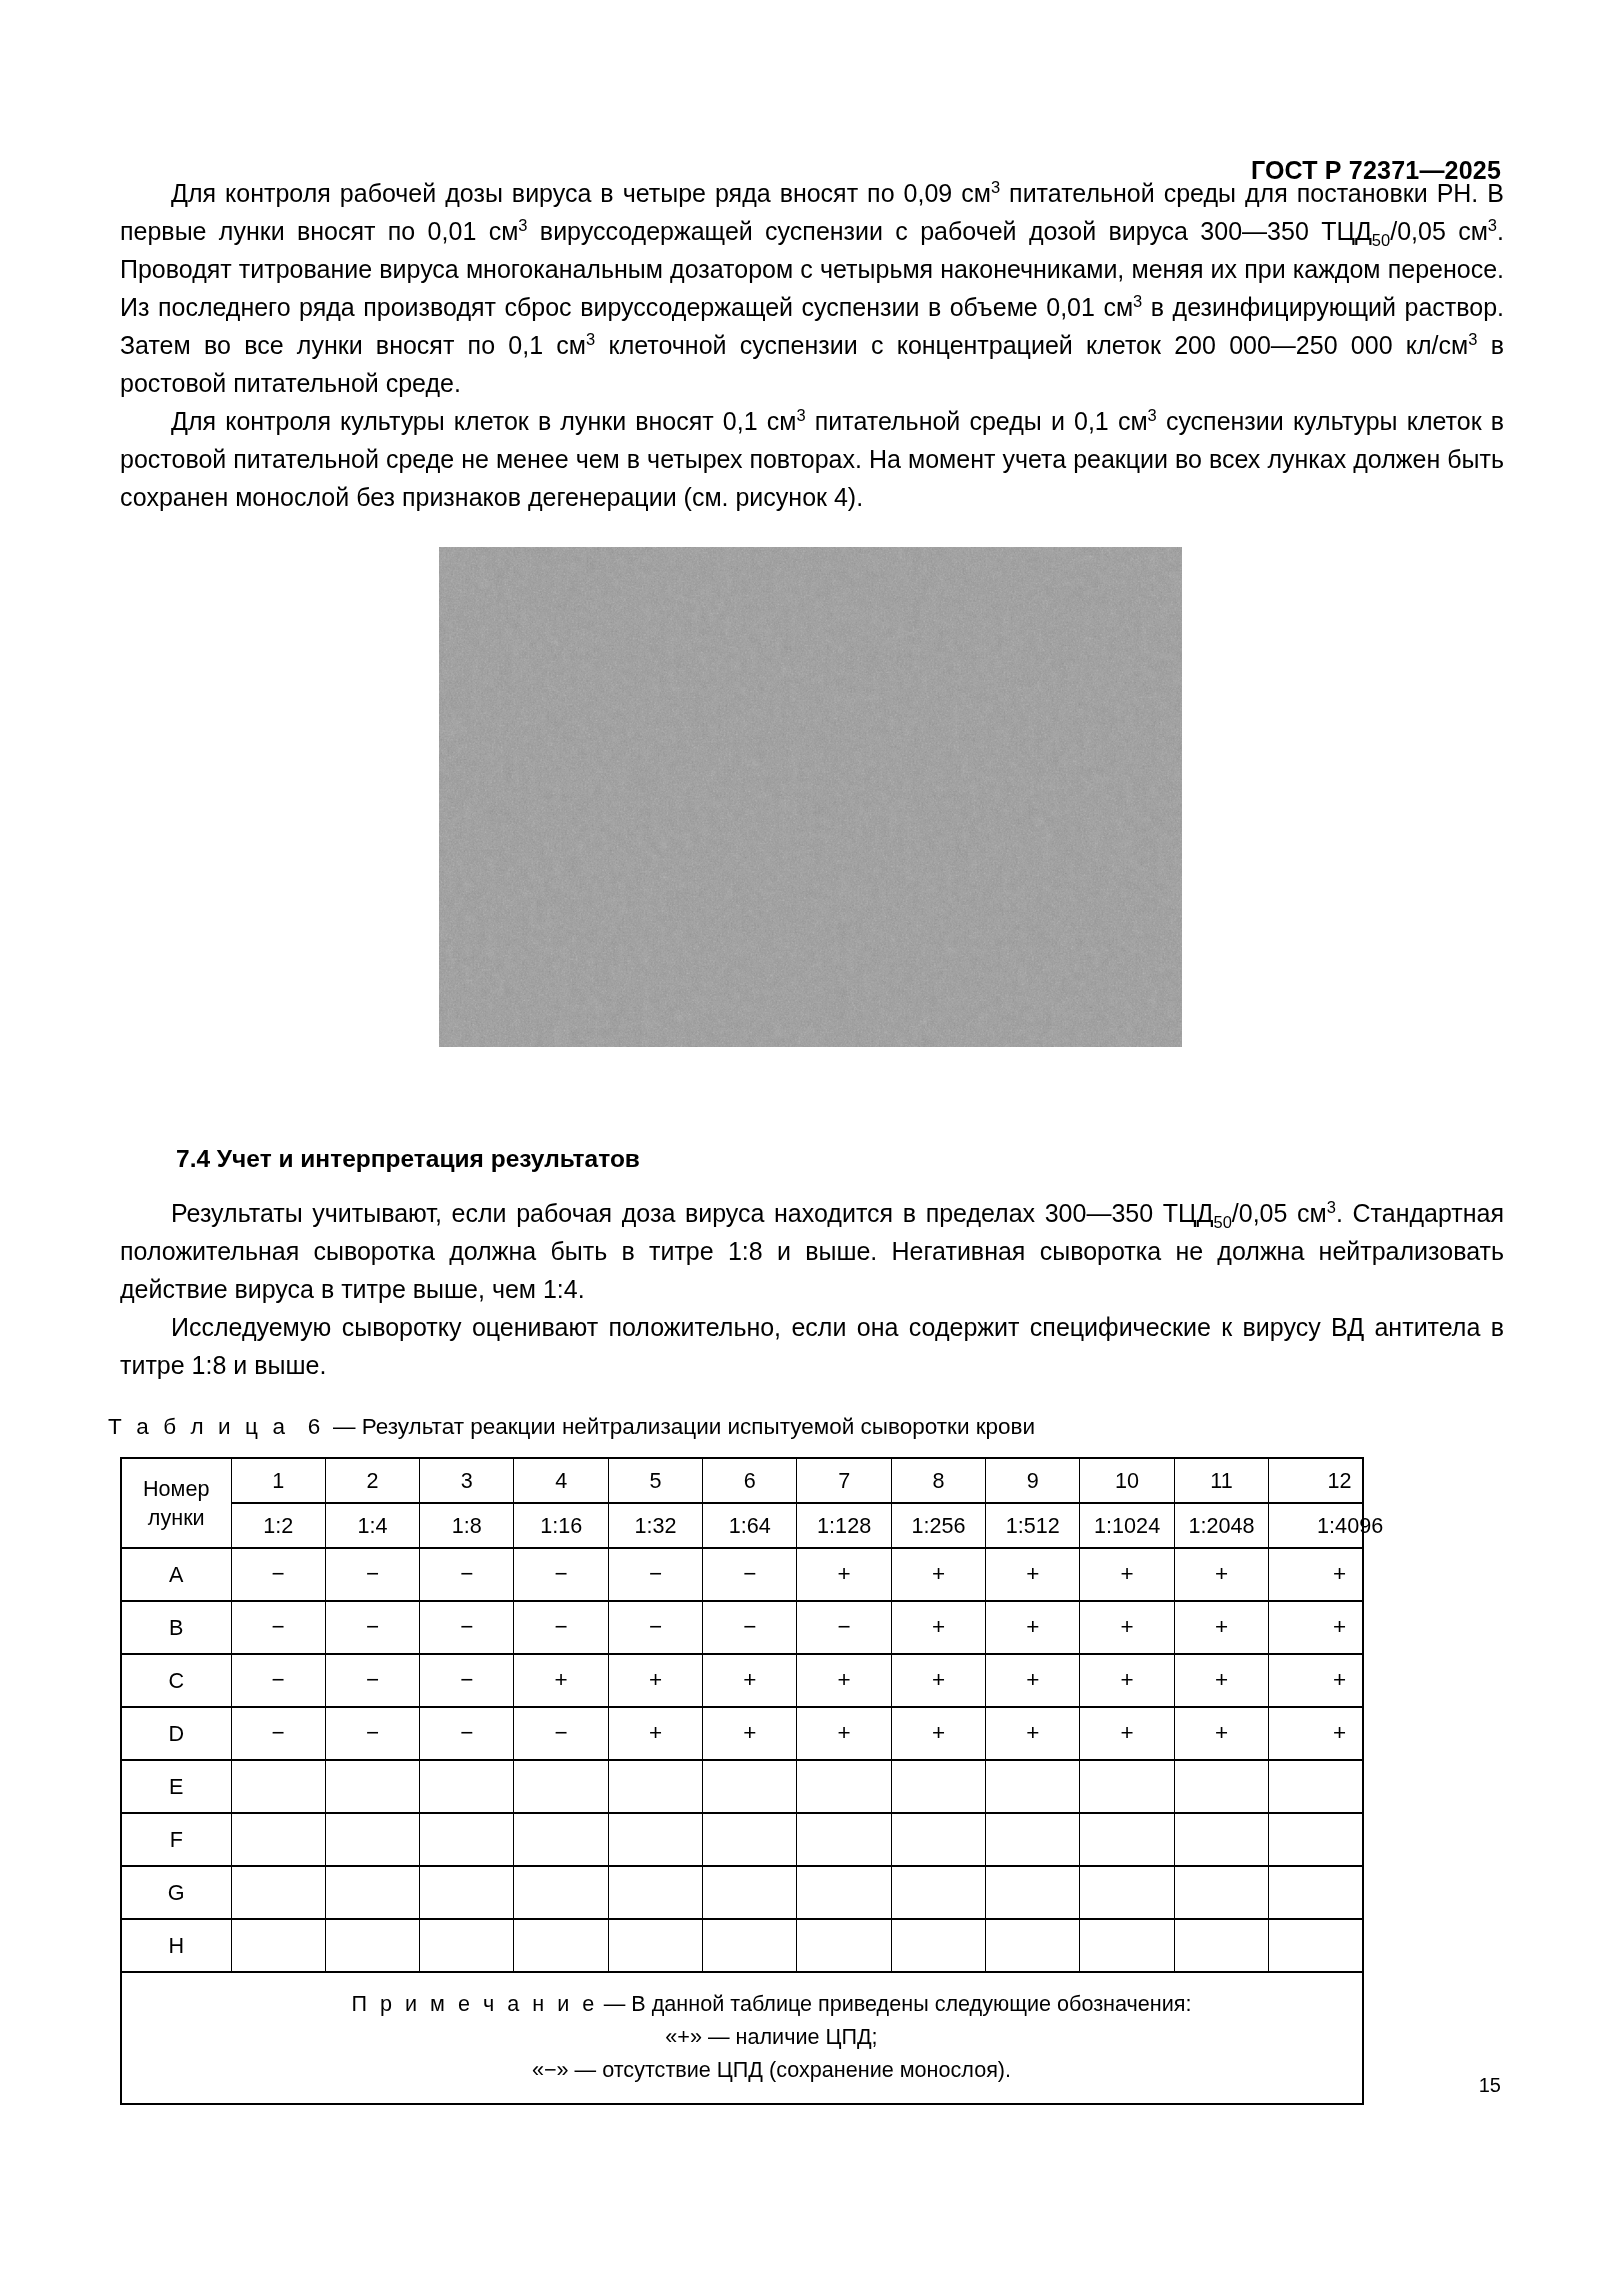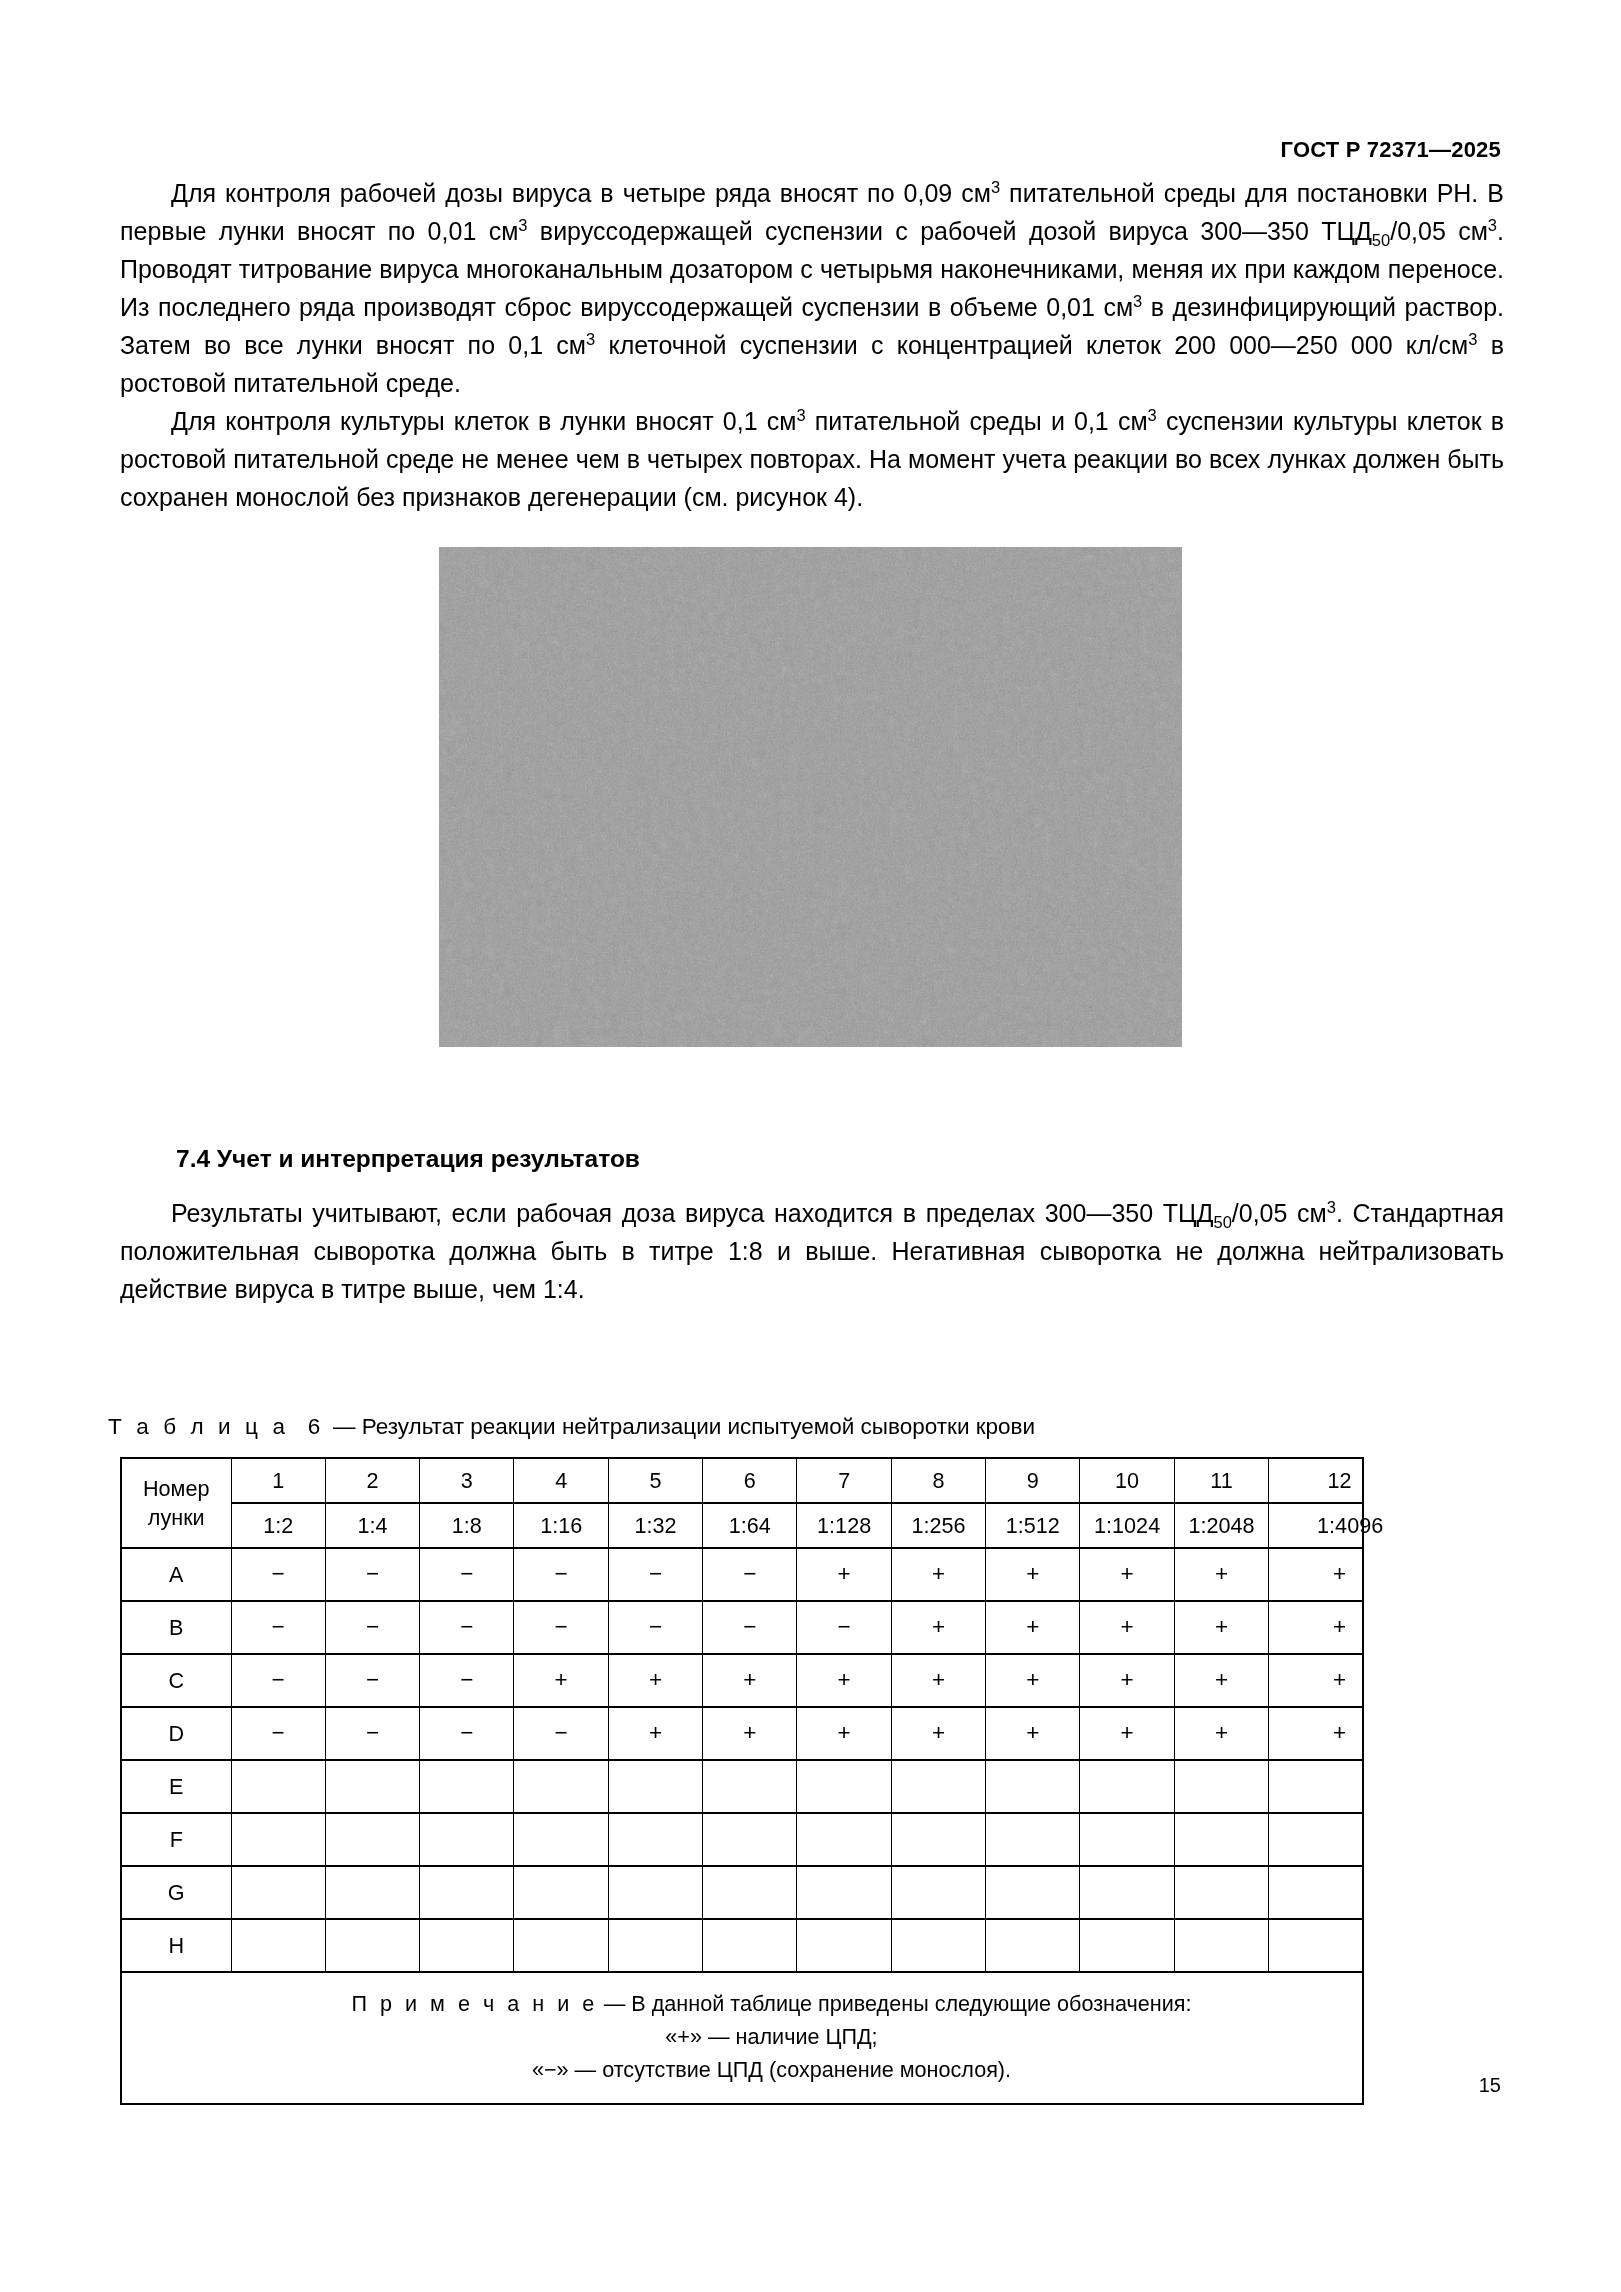--- a/index.html
+++ b/index.html
@@ -16,23 +16,23 @@
     width: 1621px;
     height: 2293px;
     background: #ffffff;
     overflow: hidden;
     box-sizing: border-box;
   }
 
   
   .doc-header {
     position: absolute;
-    top: 137px;
+    top: 156px;
     right: 120px;
-    font-size: 22px;
+    font-size: 25px;
     font-weight: bold;
     letter-spacing: 0.2px;
     white-space: nowrap;
   }
 
   
   .body-block {
     position: absolute;
     left: 120px;
     width: 1384px;
@@ -203,20 +203,21 @@
       <rect x="0" y="0" width="758" height="510" filter="url(#grain1)" opacity="0.95"></rect>
       <rect x="0" y="0" width="758" height="510" fill="#9a9a9a" opacity="0.30"></rect>
     </svg>
   </div>
 
 
   <div class="section-heading">7.4 Учет и интерпретация результатов</div>
 
   <div class="body-block" style="top:1194px;">
     <p class="para">Результаты учитывают, если рабочая доза вируса находится в пределах 300—350 ТЦД<sub>50</sub>/0,05 см<sup>3</sup>. Стандартная положительная сыворотка должна быть в титре 1:8 и выше. Негативная сыворотка не должна нейтрализовать действие вируса в титре выше, чем 1:4.</p>
+    <p class="para">Исследуемую сыворотку оценивают положительно, если она содержит специфические к вирусу ВД антитела в титре 1:8 и выше.</p>
   </div>
 
   <div class="table-caption">
     <span class="sp">Т а б л и ц а</span>
     <span>&nbsp; </span><span>6</span>
     <span>&nbsp;</span><span>— Результат реакции нейтрализации испытуемой сыворотки крови</span>
   </div>
 
   <div class="tbl-wrap">
     <table class="result">

